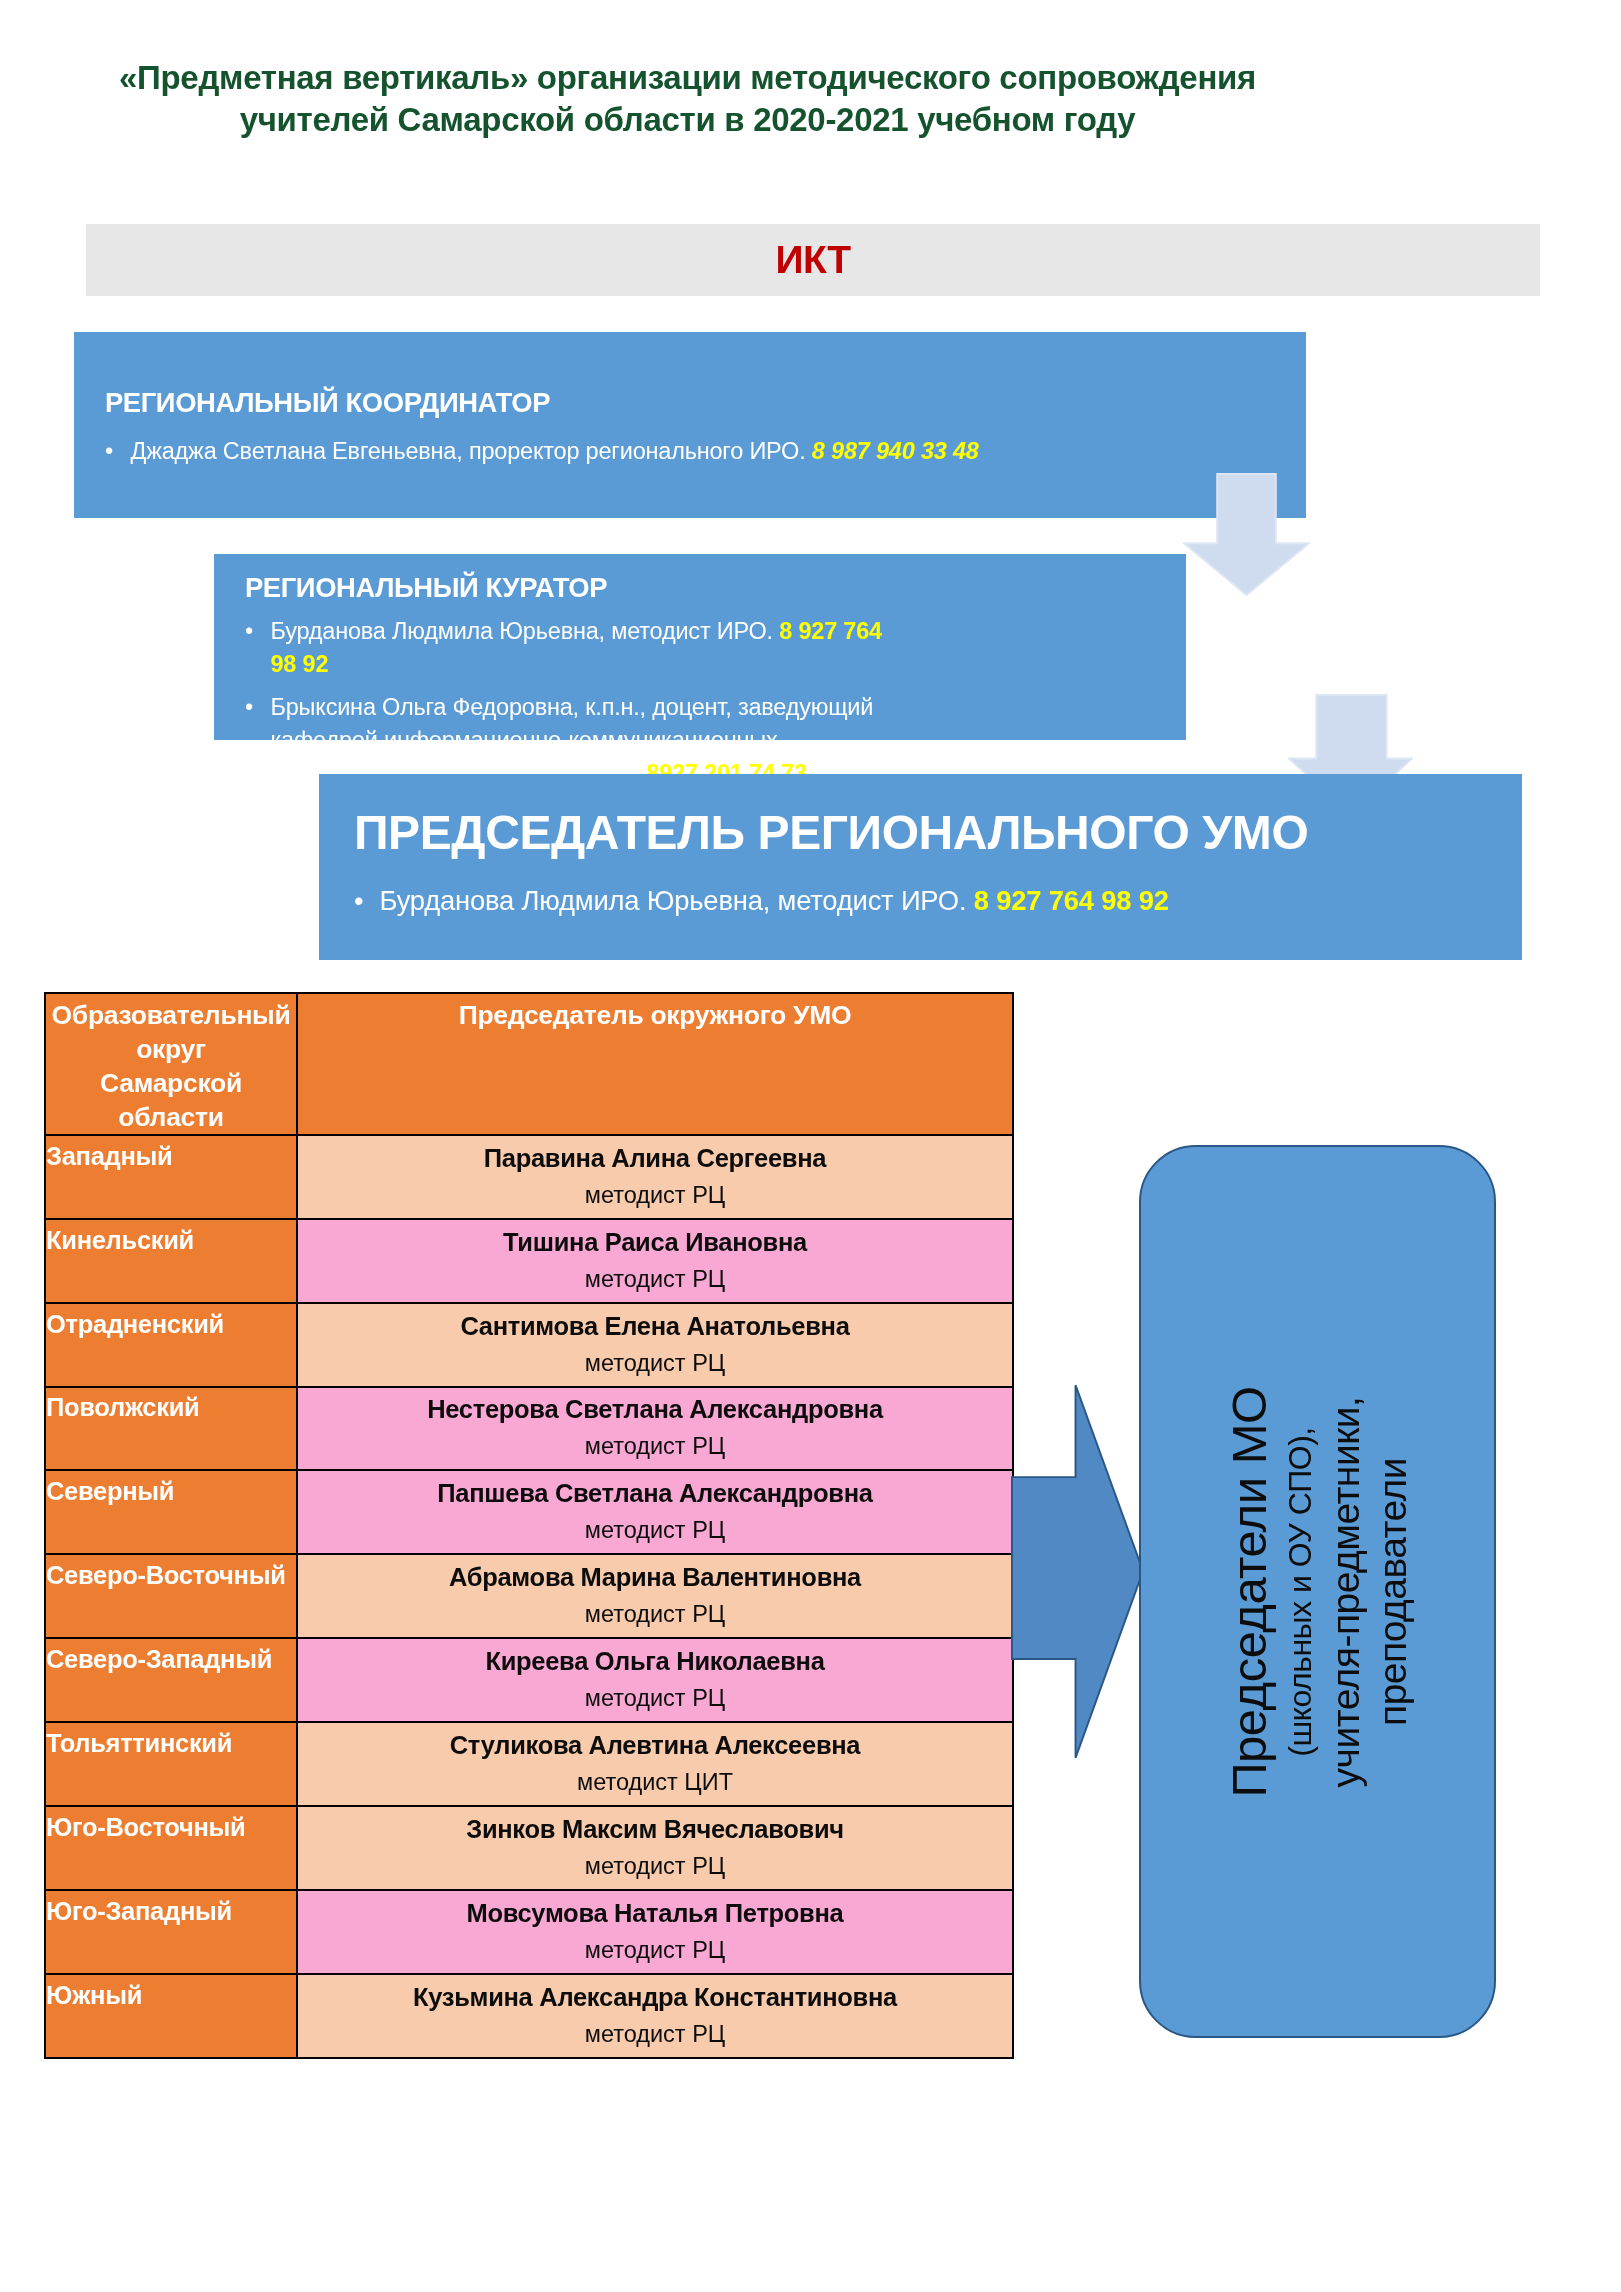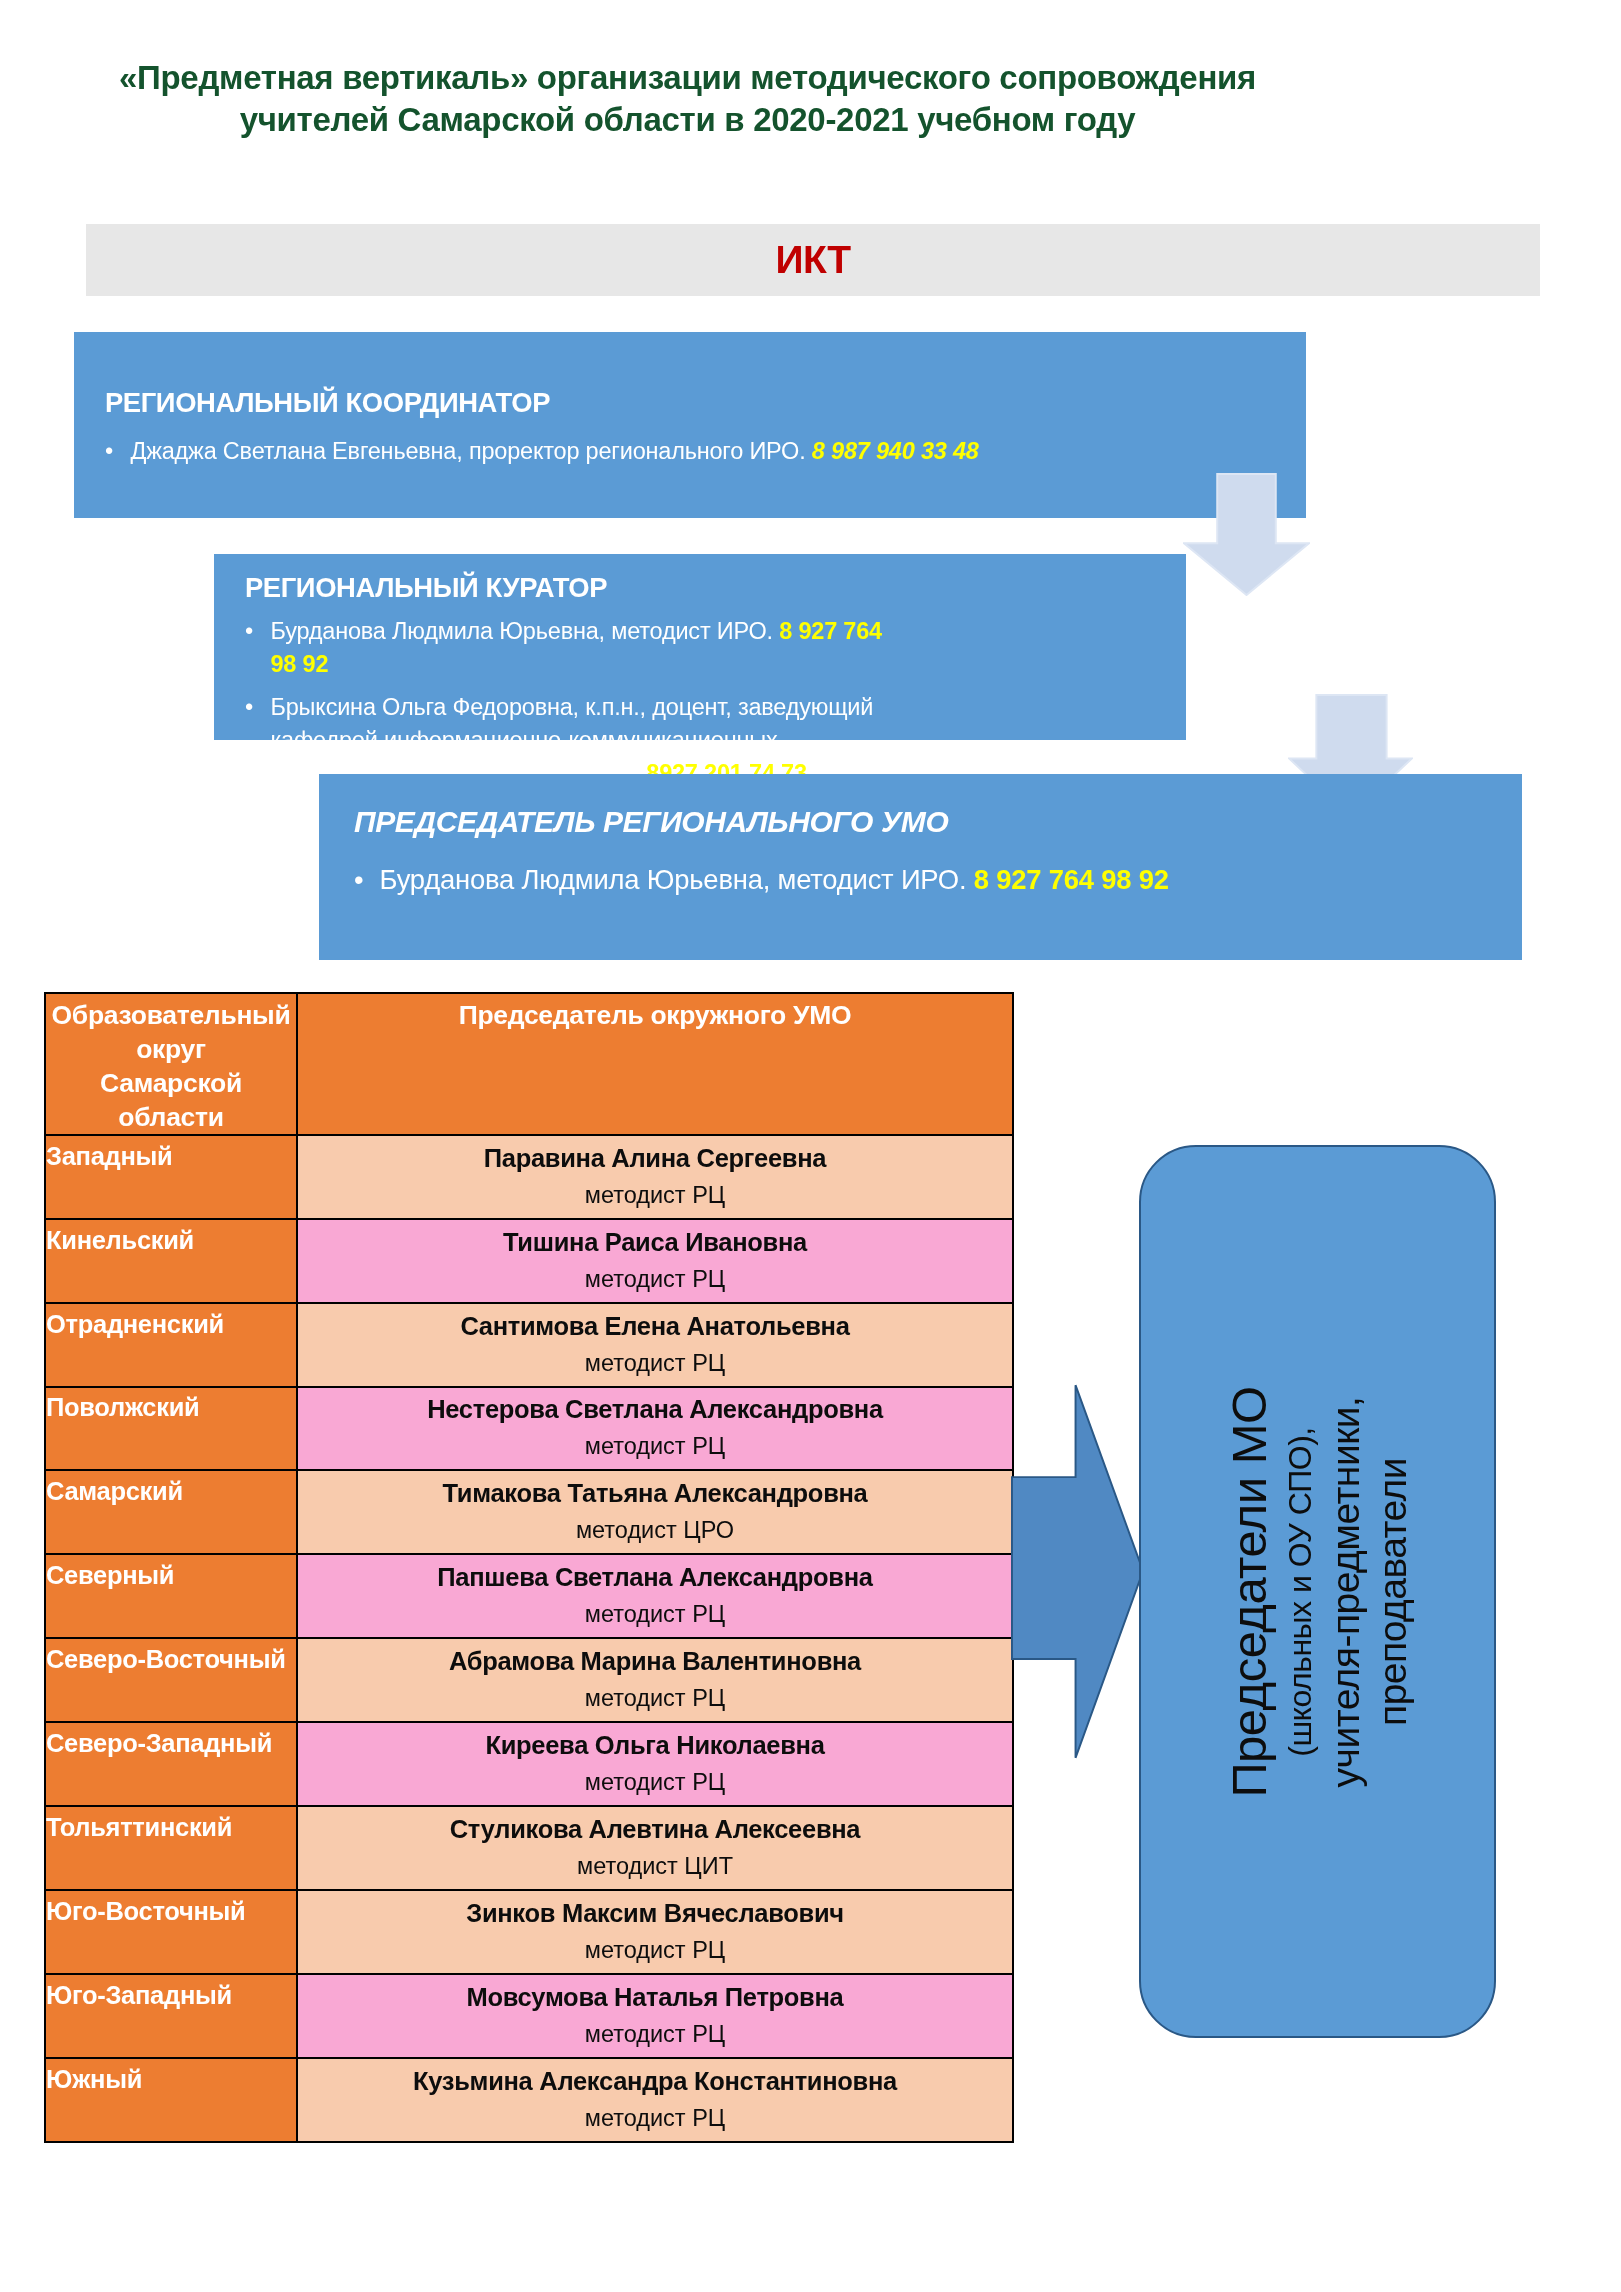--- a/index.html
+++ b/index.html
@@ -23,21 +23,21 @@
   
   .bluebox{position:absolute;background:#5b9bd5;color:#ffffff;}
   .box1{left:74px;top:332px;width:1232px;height:186px;}
   .box2{left:214px;top:554px;width:972px;height:186px;}
   .box3{left:319px;top:774px;width:1203px;height:186px;}
   .bluebox .box-heading{
     font-weight:bold;letter-spacing:-0.4px;color:#ffffff;
   }
   .box1 .box-heading{margin:55px 0 0 31px;font-size:27.4px;}
   .box2 .box-heading{margin:17.6px 0 0 31px;font-size:27.4px;}
-  .box3 .box-heading{margin:31px 0 0 35px;font-size:30px;font-style:italic;}
+  .box3 .box-heading{margin:31px 0 0 35px;font-size:48px;}
   .bullets{margin-top:15.7px;}
   .box2 .bullets{margin-top:11.8px;}
   .box3 .bullets{margin-top:21.6px;}
   .bullet{display:flex;align-items:flex-start;padding-left:31px;margin-bottom:9.8px;}
   .box3 .bullet{padding-left:35px;}
   .bullet .marker{width:25.5px;flex:0 0 25.5px;font-size:23.5px;line-height:33px;}
   .box3 .bullet .marker{font-size:27.4px;line-height:37px;}
   .bullet .bcontent{display:inline-block;font-size:23.5px;line-height:33px;letter-spacing:-0.2px;}
   .box2 .bullet .bcontent{max-width:627px;}
   .box3 .bullet .bcontent{font-size:27.4px;line-height:37px;}
@@ -185,27 +185,20 @@
           </td>
         </tr>
         <tr>
           <td class="district">Поволжский</td>
           <td class="chair light">
             <div class="pname">Нестерова Светлана Александровна</div>
             <div class="prole">методист РЦ</div>
           </td>
         </tr>
         <tr>
-          <td class="district">Самарский</td>
-          <td class="chair dark">
-            <div class="pname">Тимакова Татьяна Александровна</div>
-            <div class="prole">методист ЦРО</div>
-          </td>
-        </tr>
-        <tr>
           <td class="district">Северный</td>
           <td class="chair light">
             <div class="pname">Папшева Светлана Александровна</div>
             <div class="prole">методист РЦ</div>
           </td>
         </tr>
         <tr>
           <td class="district">Северо-Восточный</td>
           <td class="chair dark">
             <div class="pname">Абрамова Марина Валентиновна</div>

